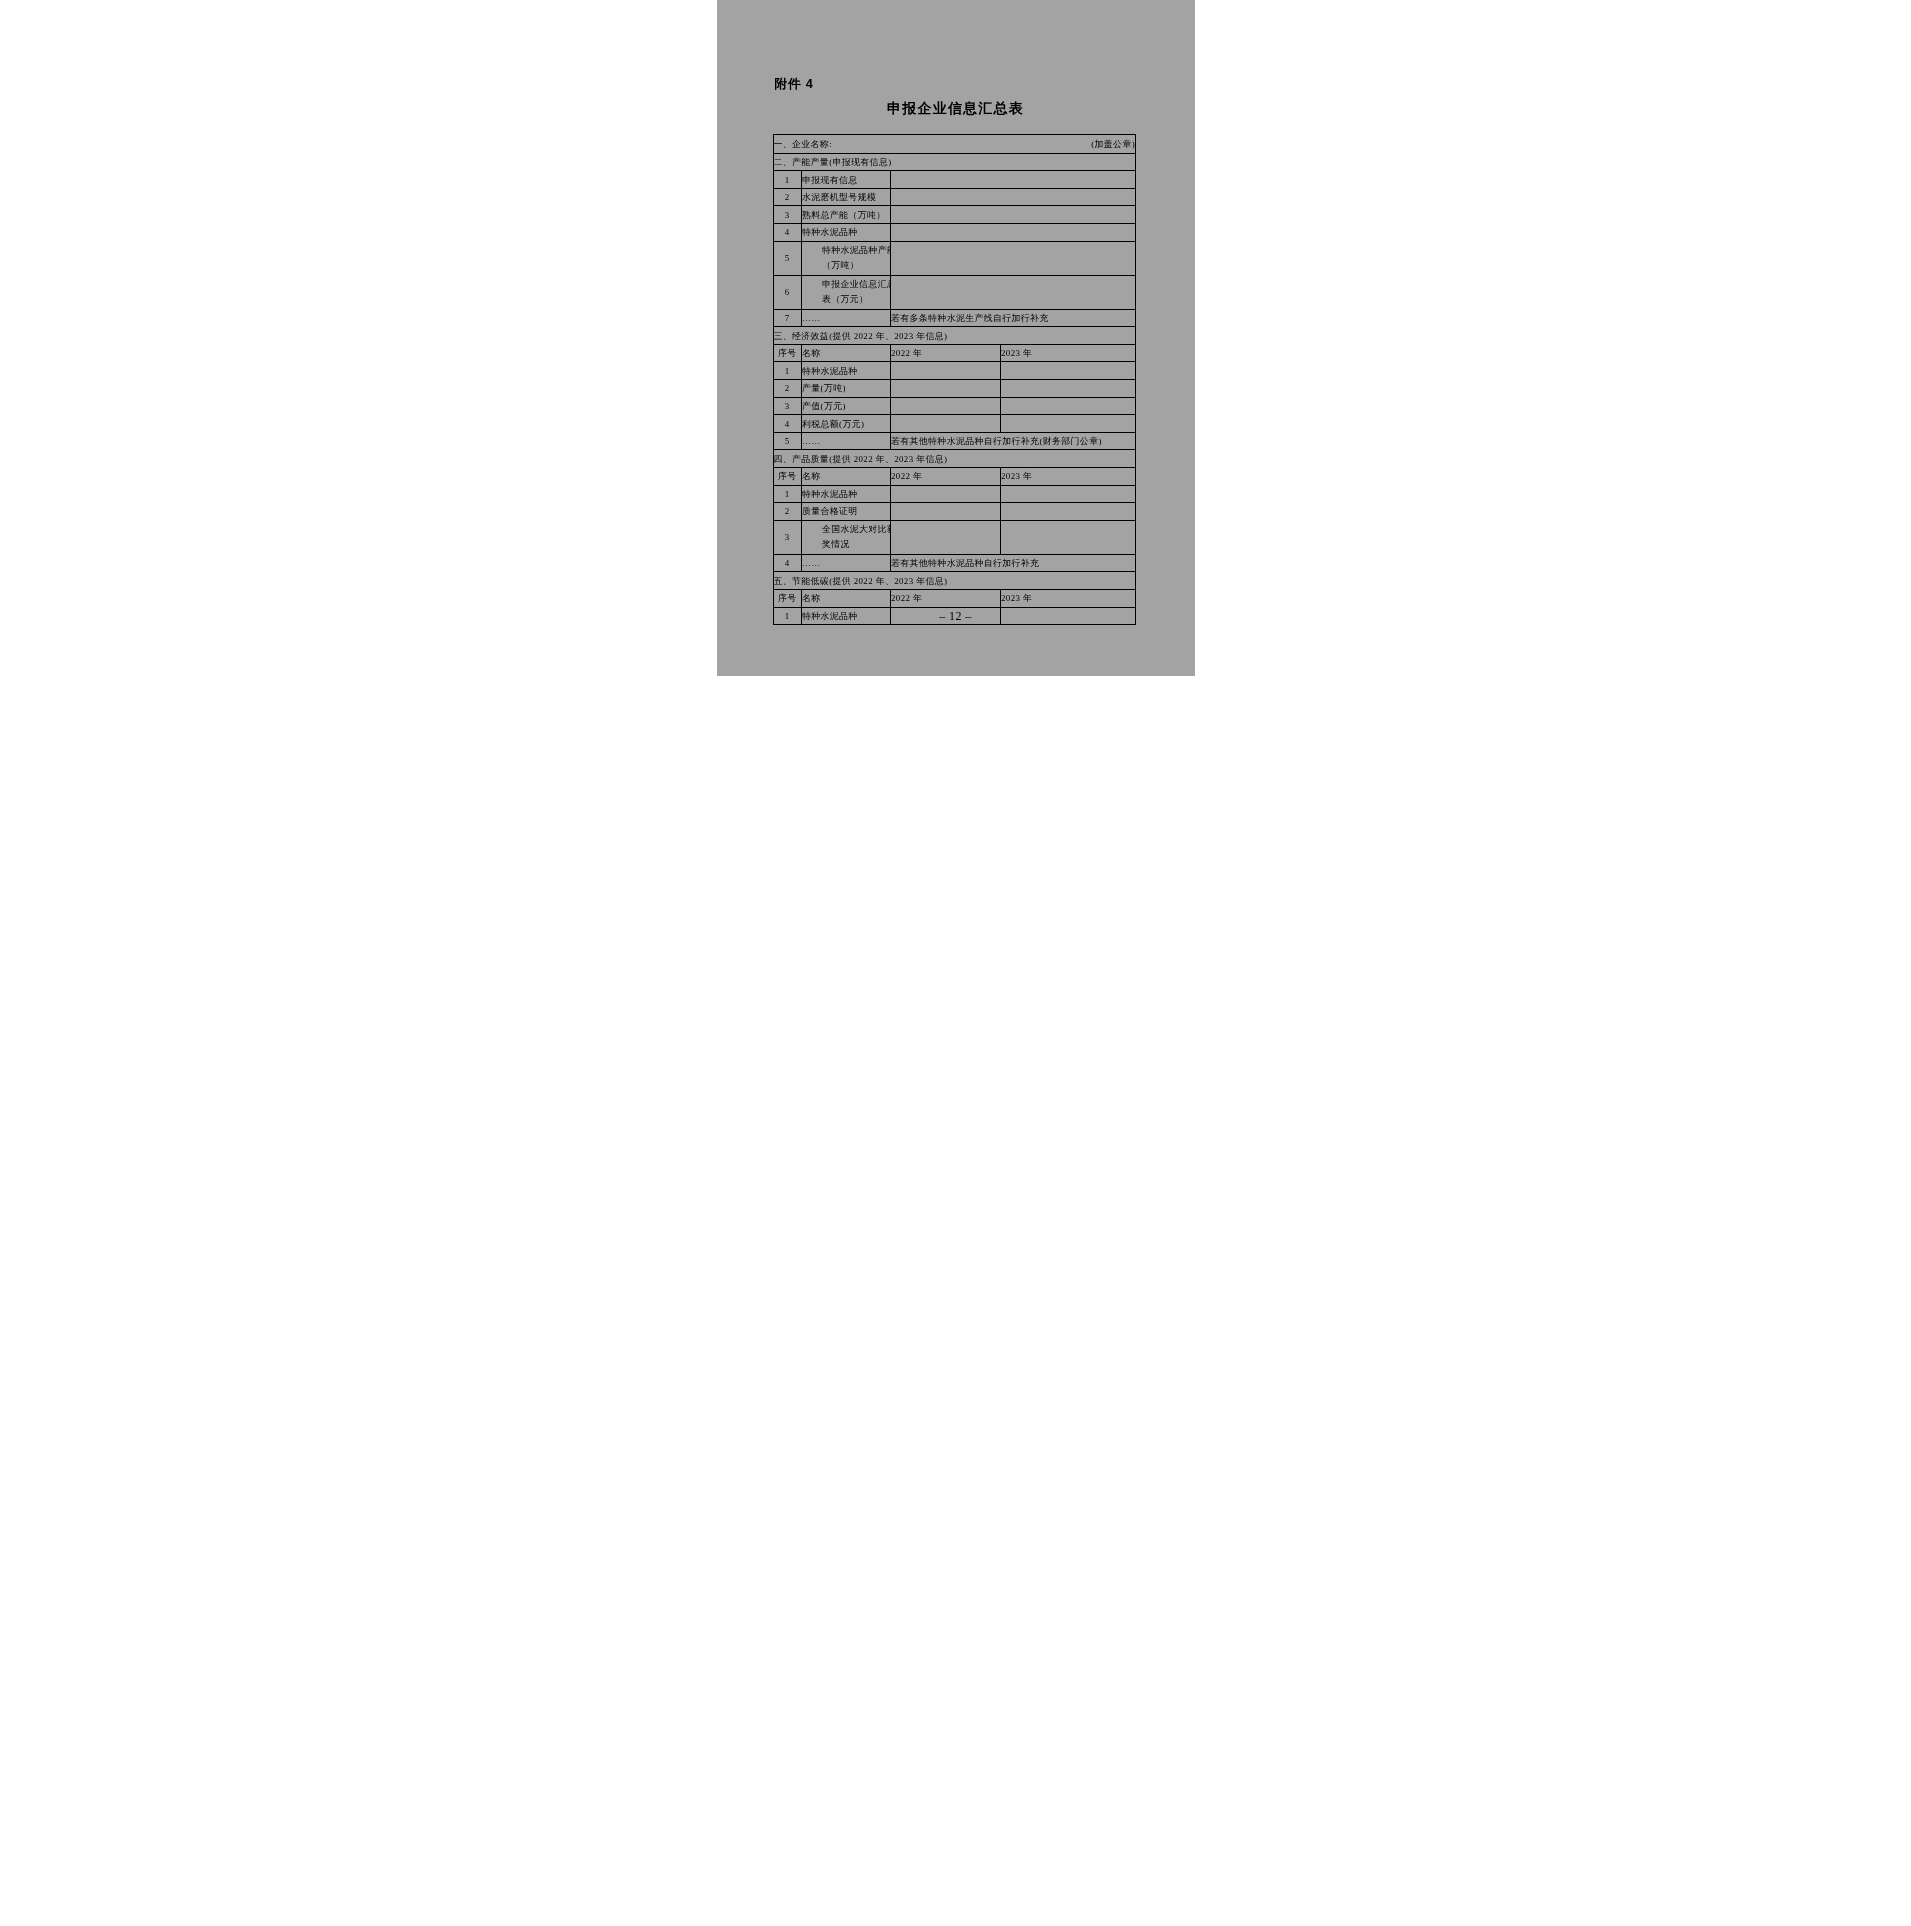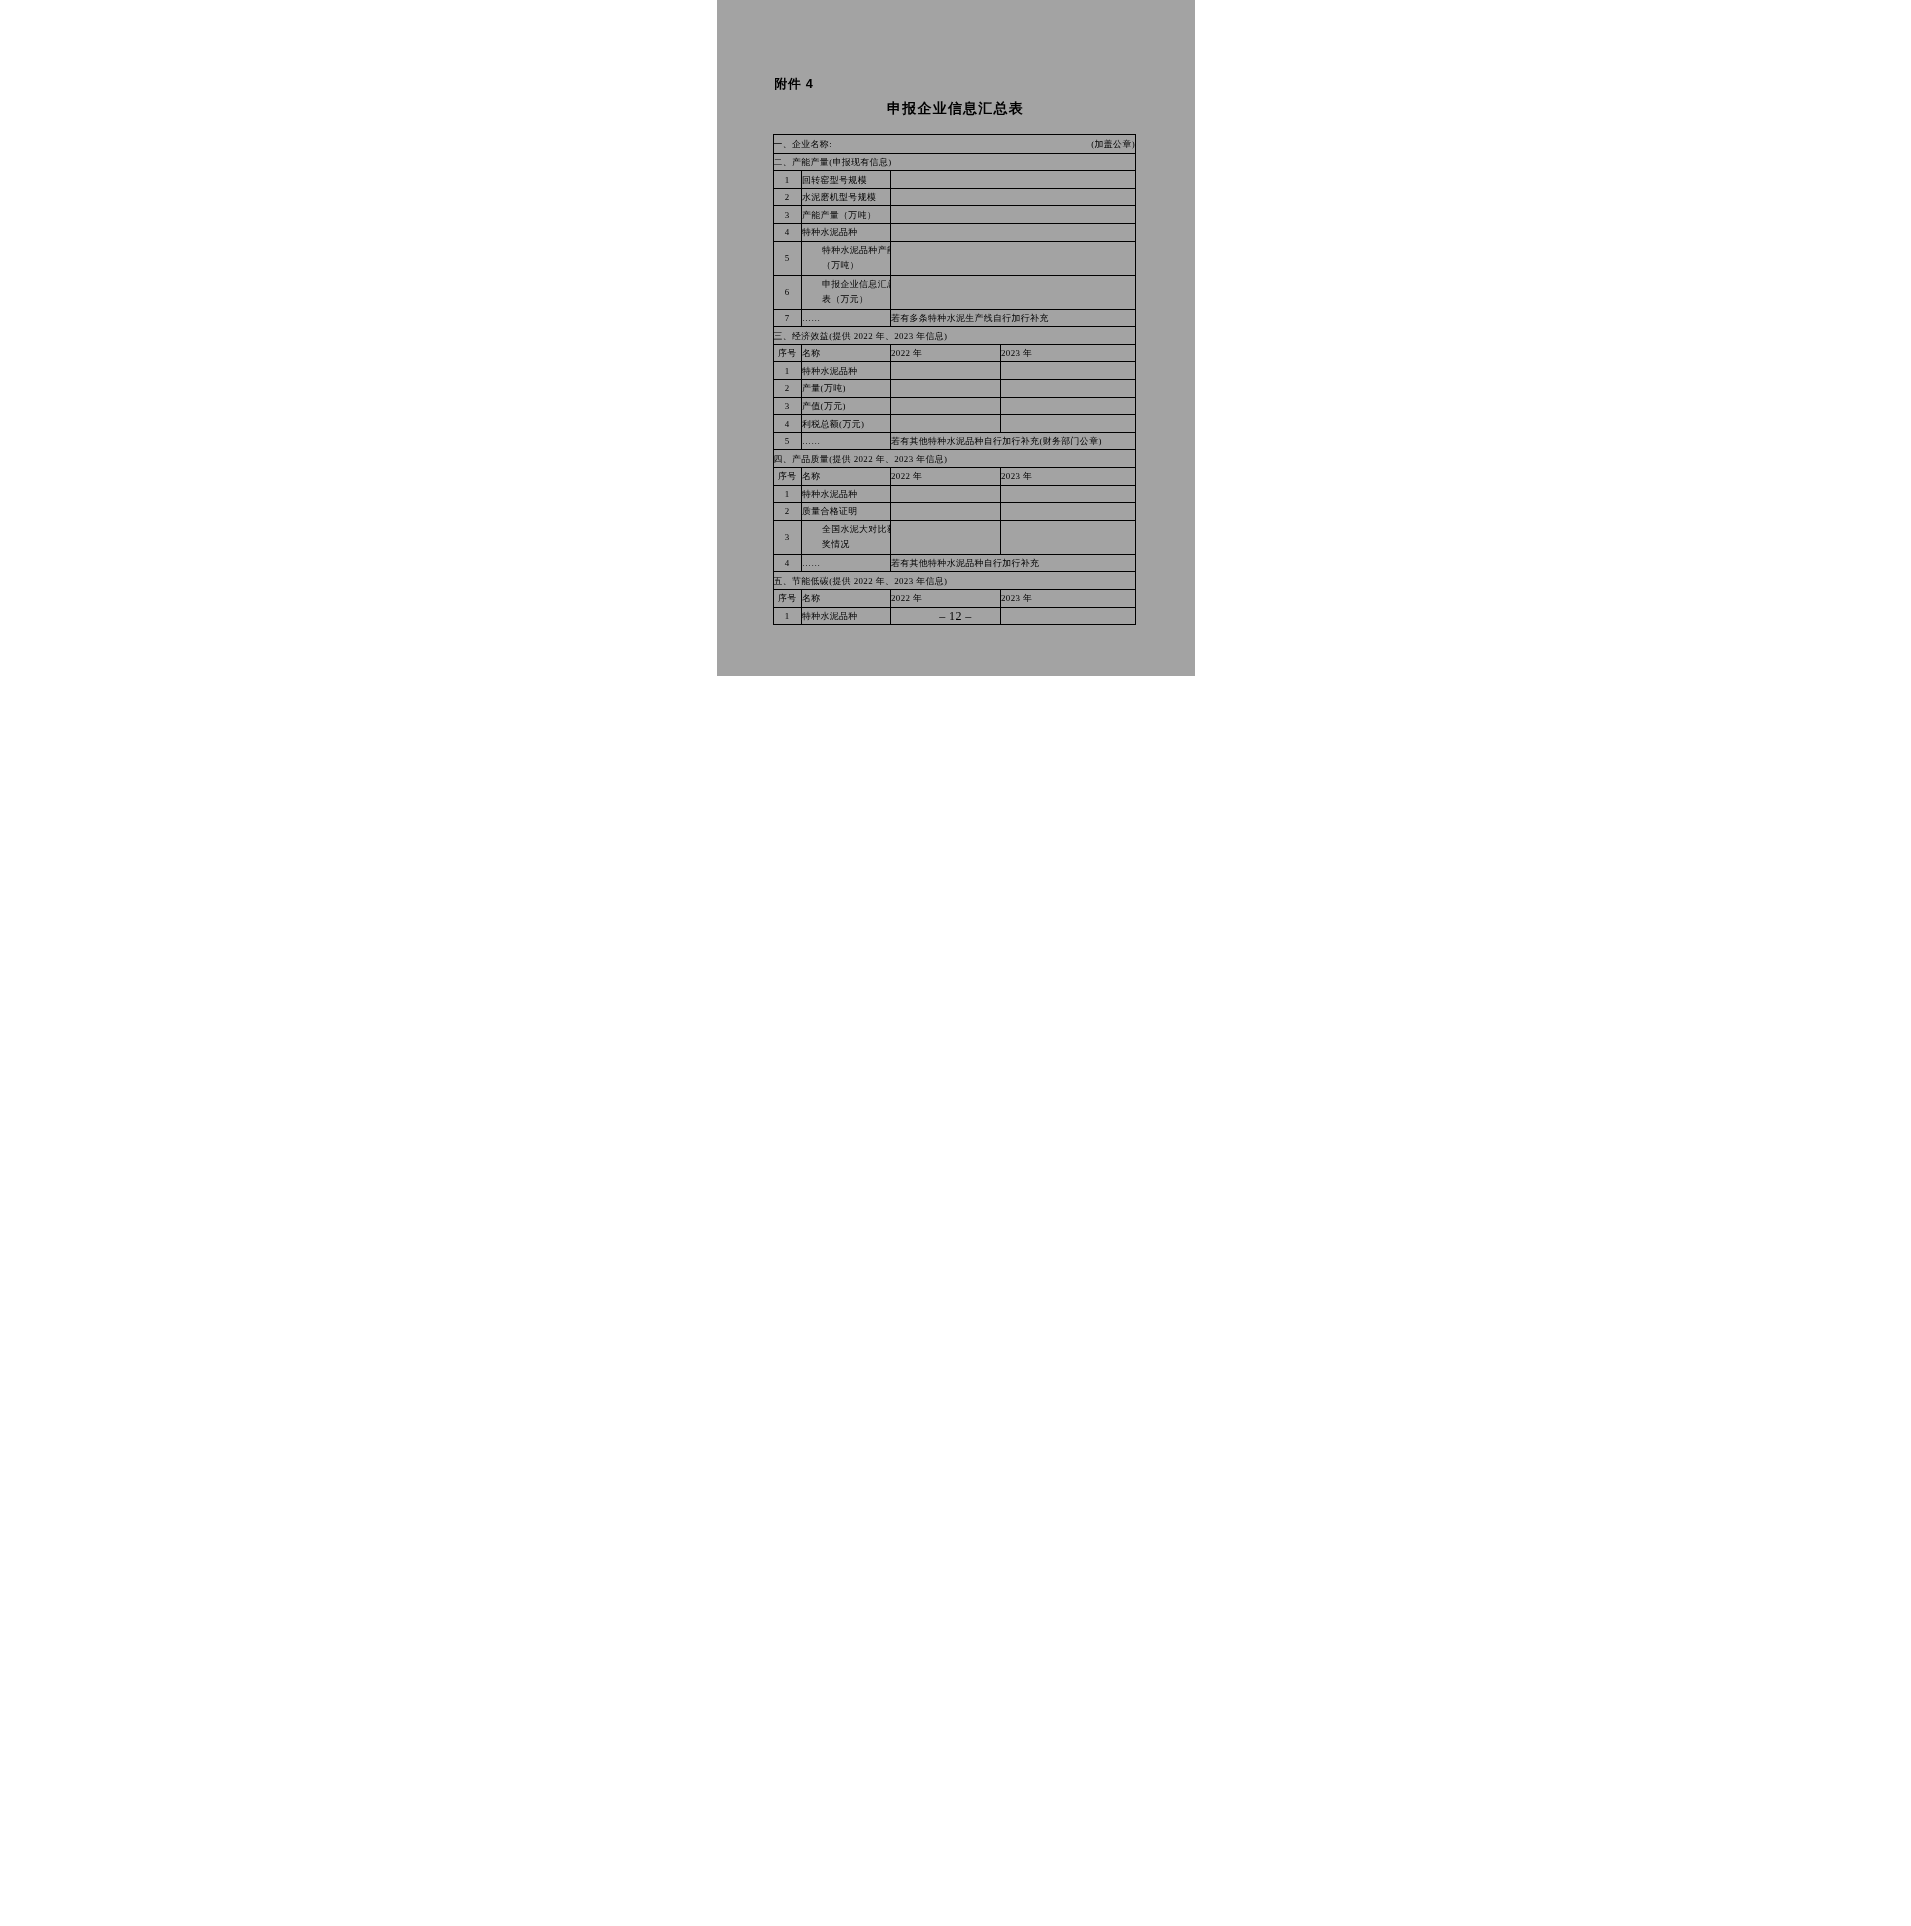--- a/index.html
+++ b/index.html
@@ -131,31 +131,31 @@
             <span>(加盖公章)</span>
           </div>
         </td>
       </tr>
 
       <tr class="r">
         <td class="section-cell" colspan="4">二、产能产量(申报现有信息)</td>
       </tr>
       <tr class="r">
         <td class="seq">1</td>
-        <td class="label-cell">回转窑型号规模</td>
+        <td class="label-cell">申报现有信息</td>
         <td colspan="2"></td>
       </tr>
       <tr class="r">
         <td class="seq">2</td>
         <td class="label-cell">水泥磨机型号规模</td>
         <td colspan="2"></td>
       </tr>
       <tr class="r">
         <td class="seq">3</td>
-        <td class="label-cell">产能产量（万吨）</td>
+        <td class="label-cell">熟料总产能（万吨）</td>
         <td colspan="2"></td>
       </tr>
       <tr class="r">
         <td class="seq">4</td>
         <td class="label-cell">特种水泥品种</td>
         <td colspan="2"></td>
       </tr>
       <tr class="tall">
         <td class="seq">5</td>
         <td class="label-cell">

